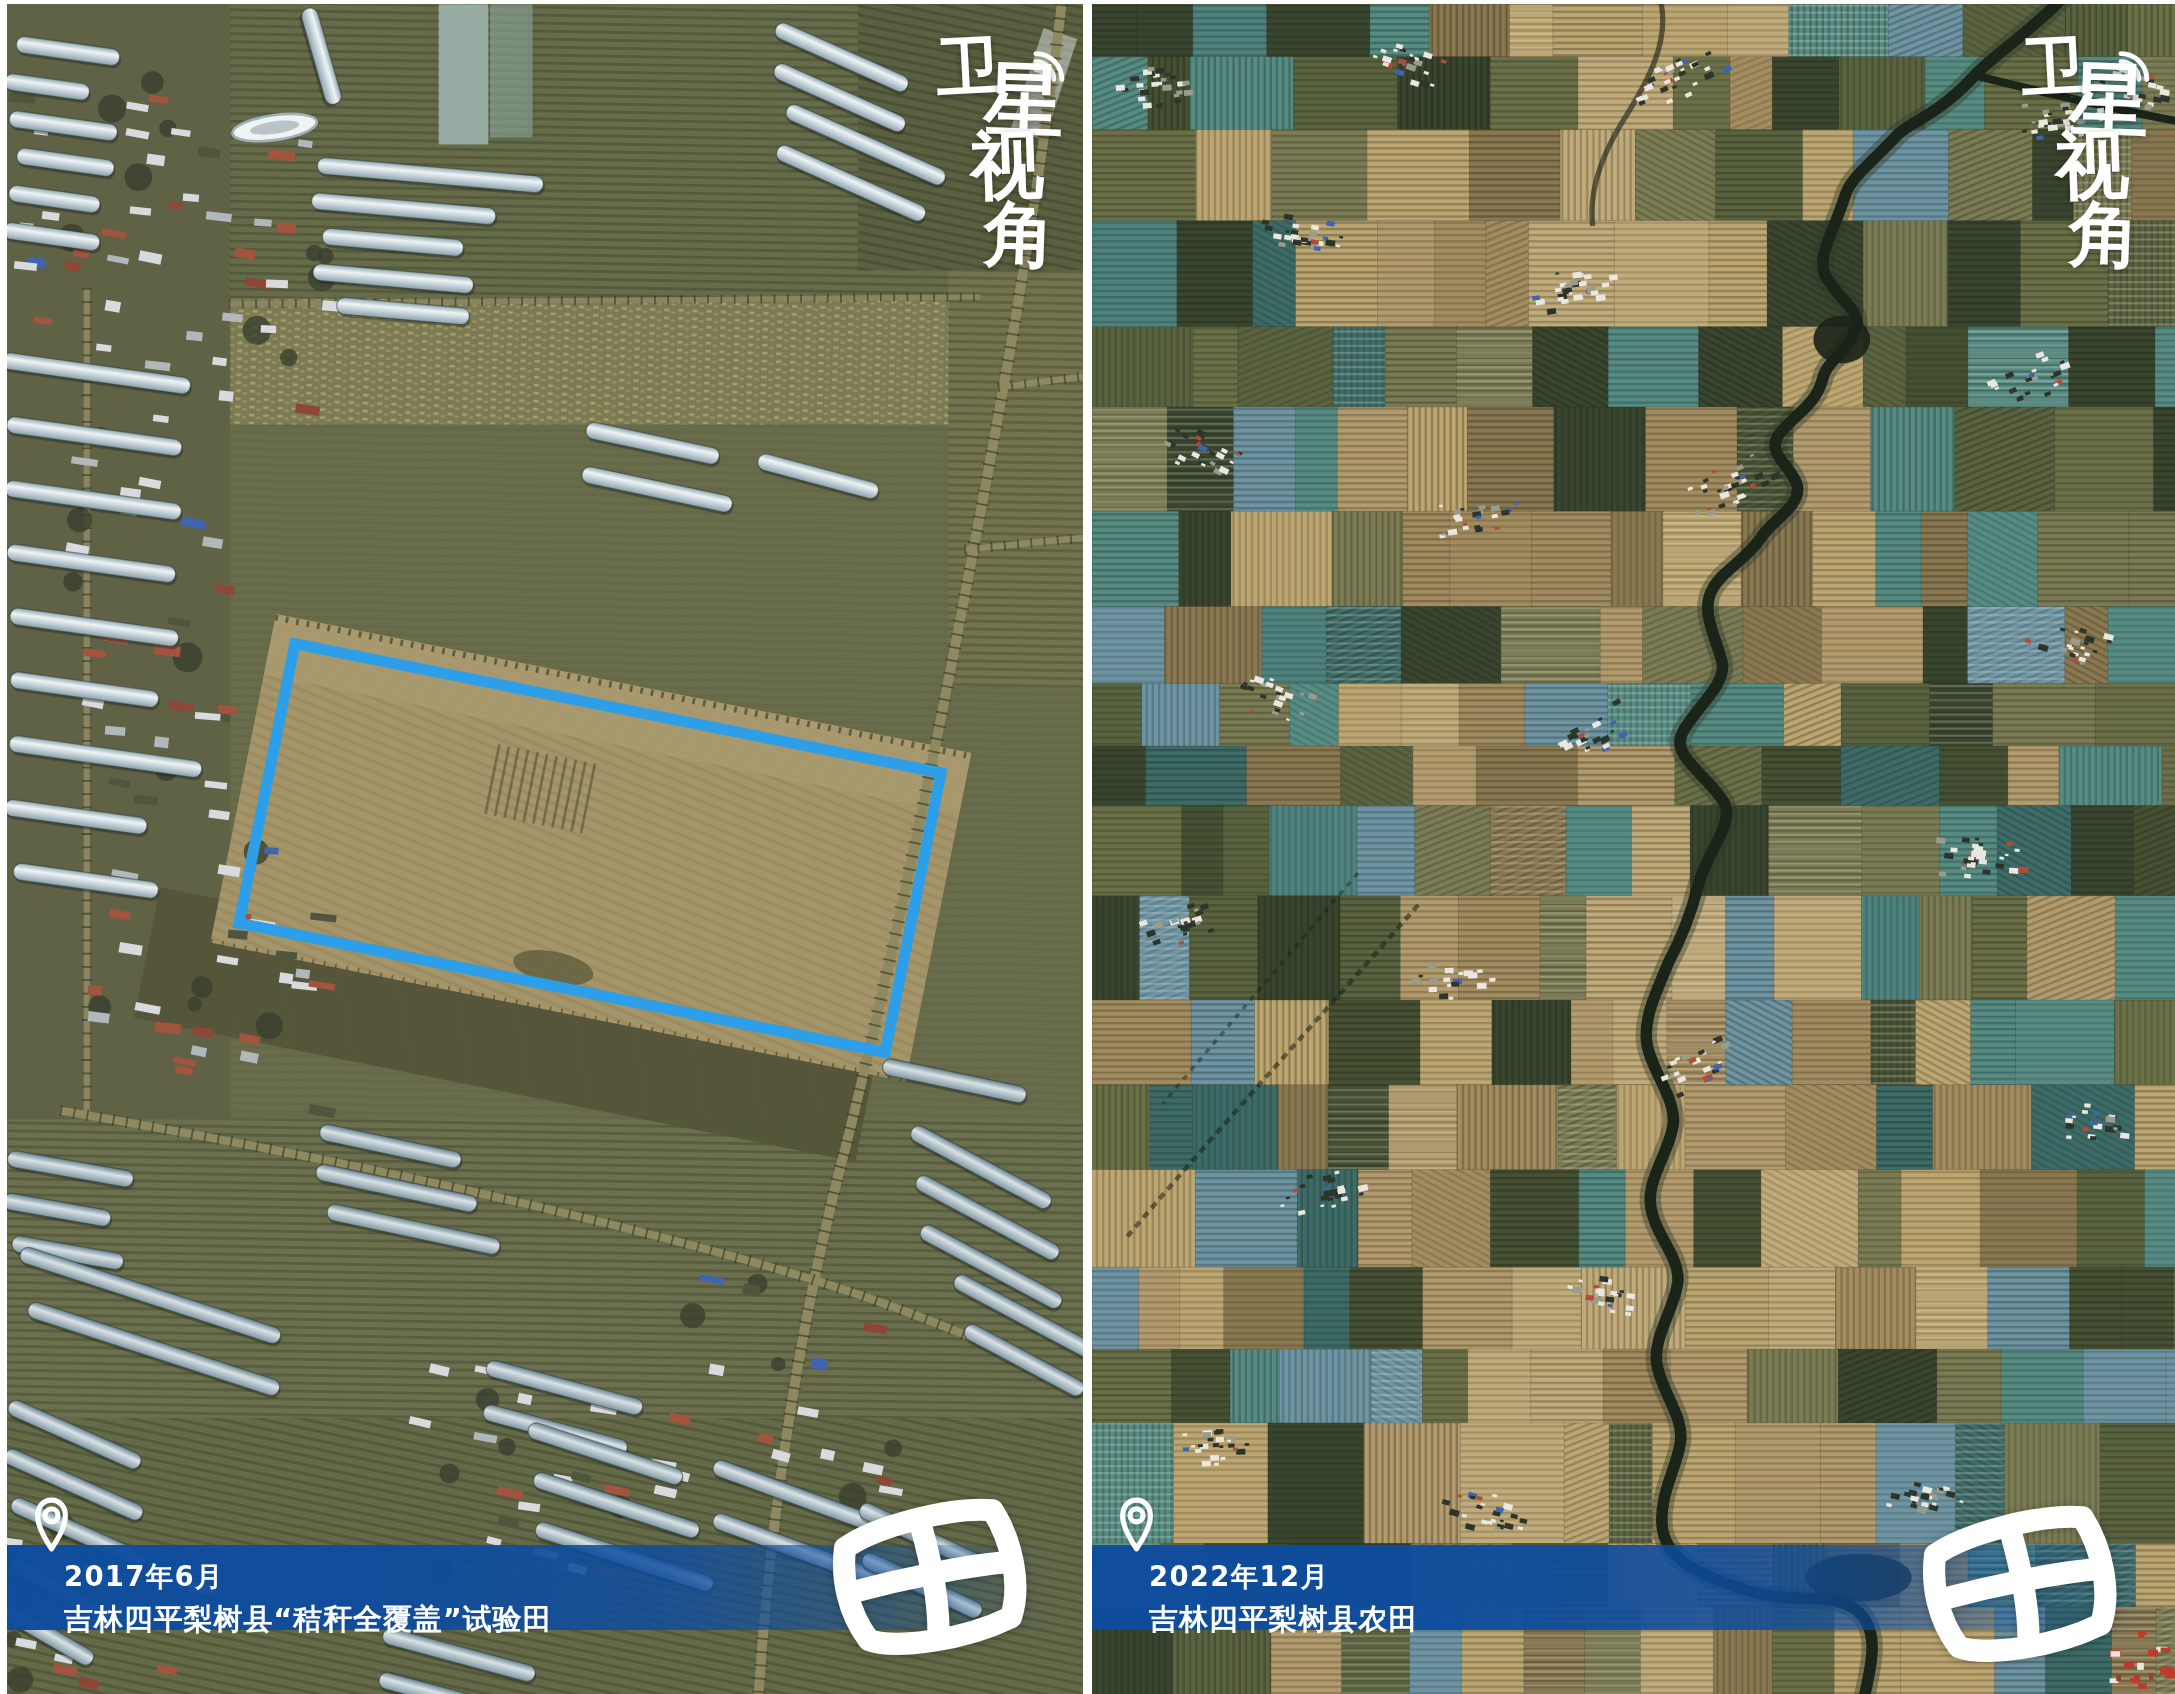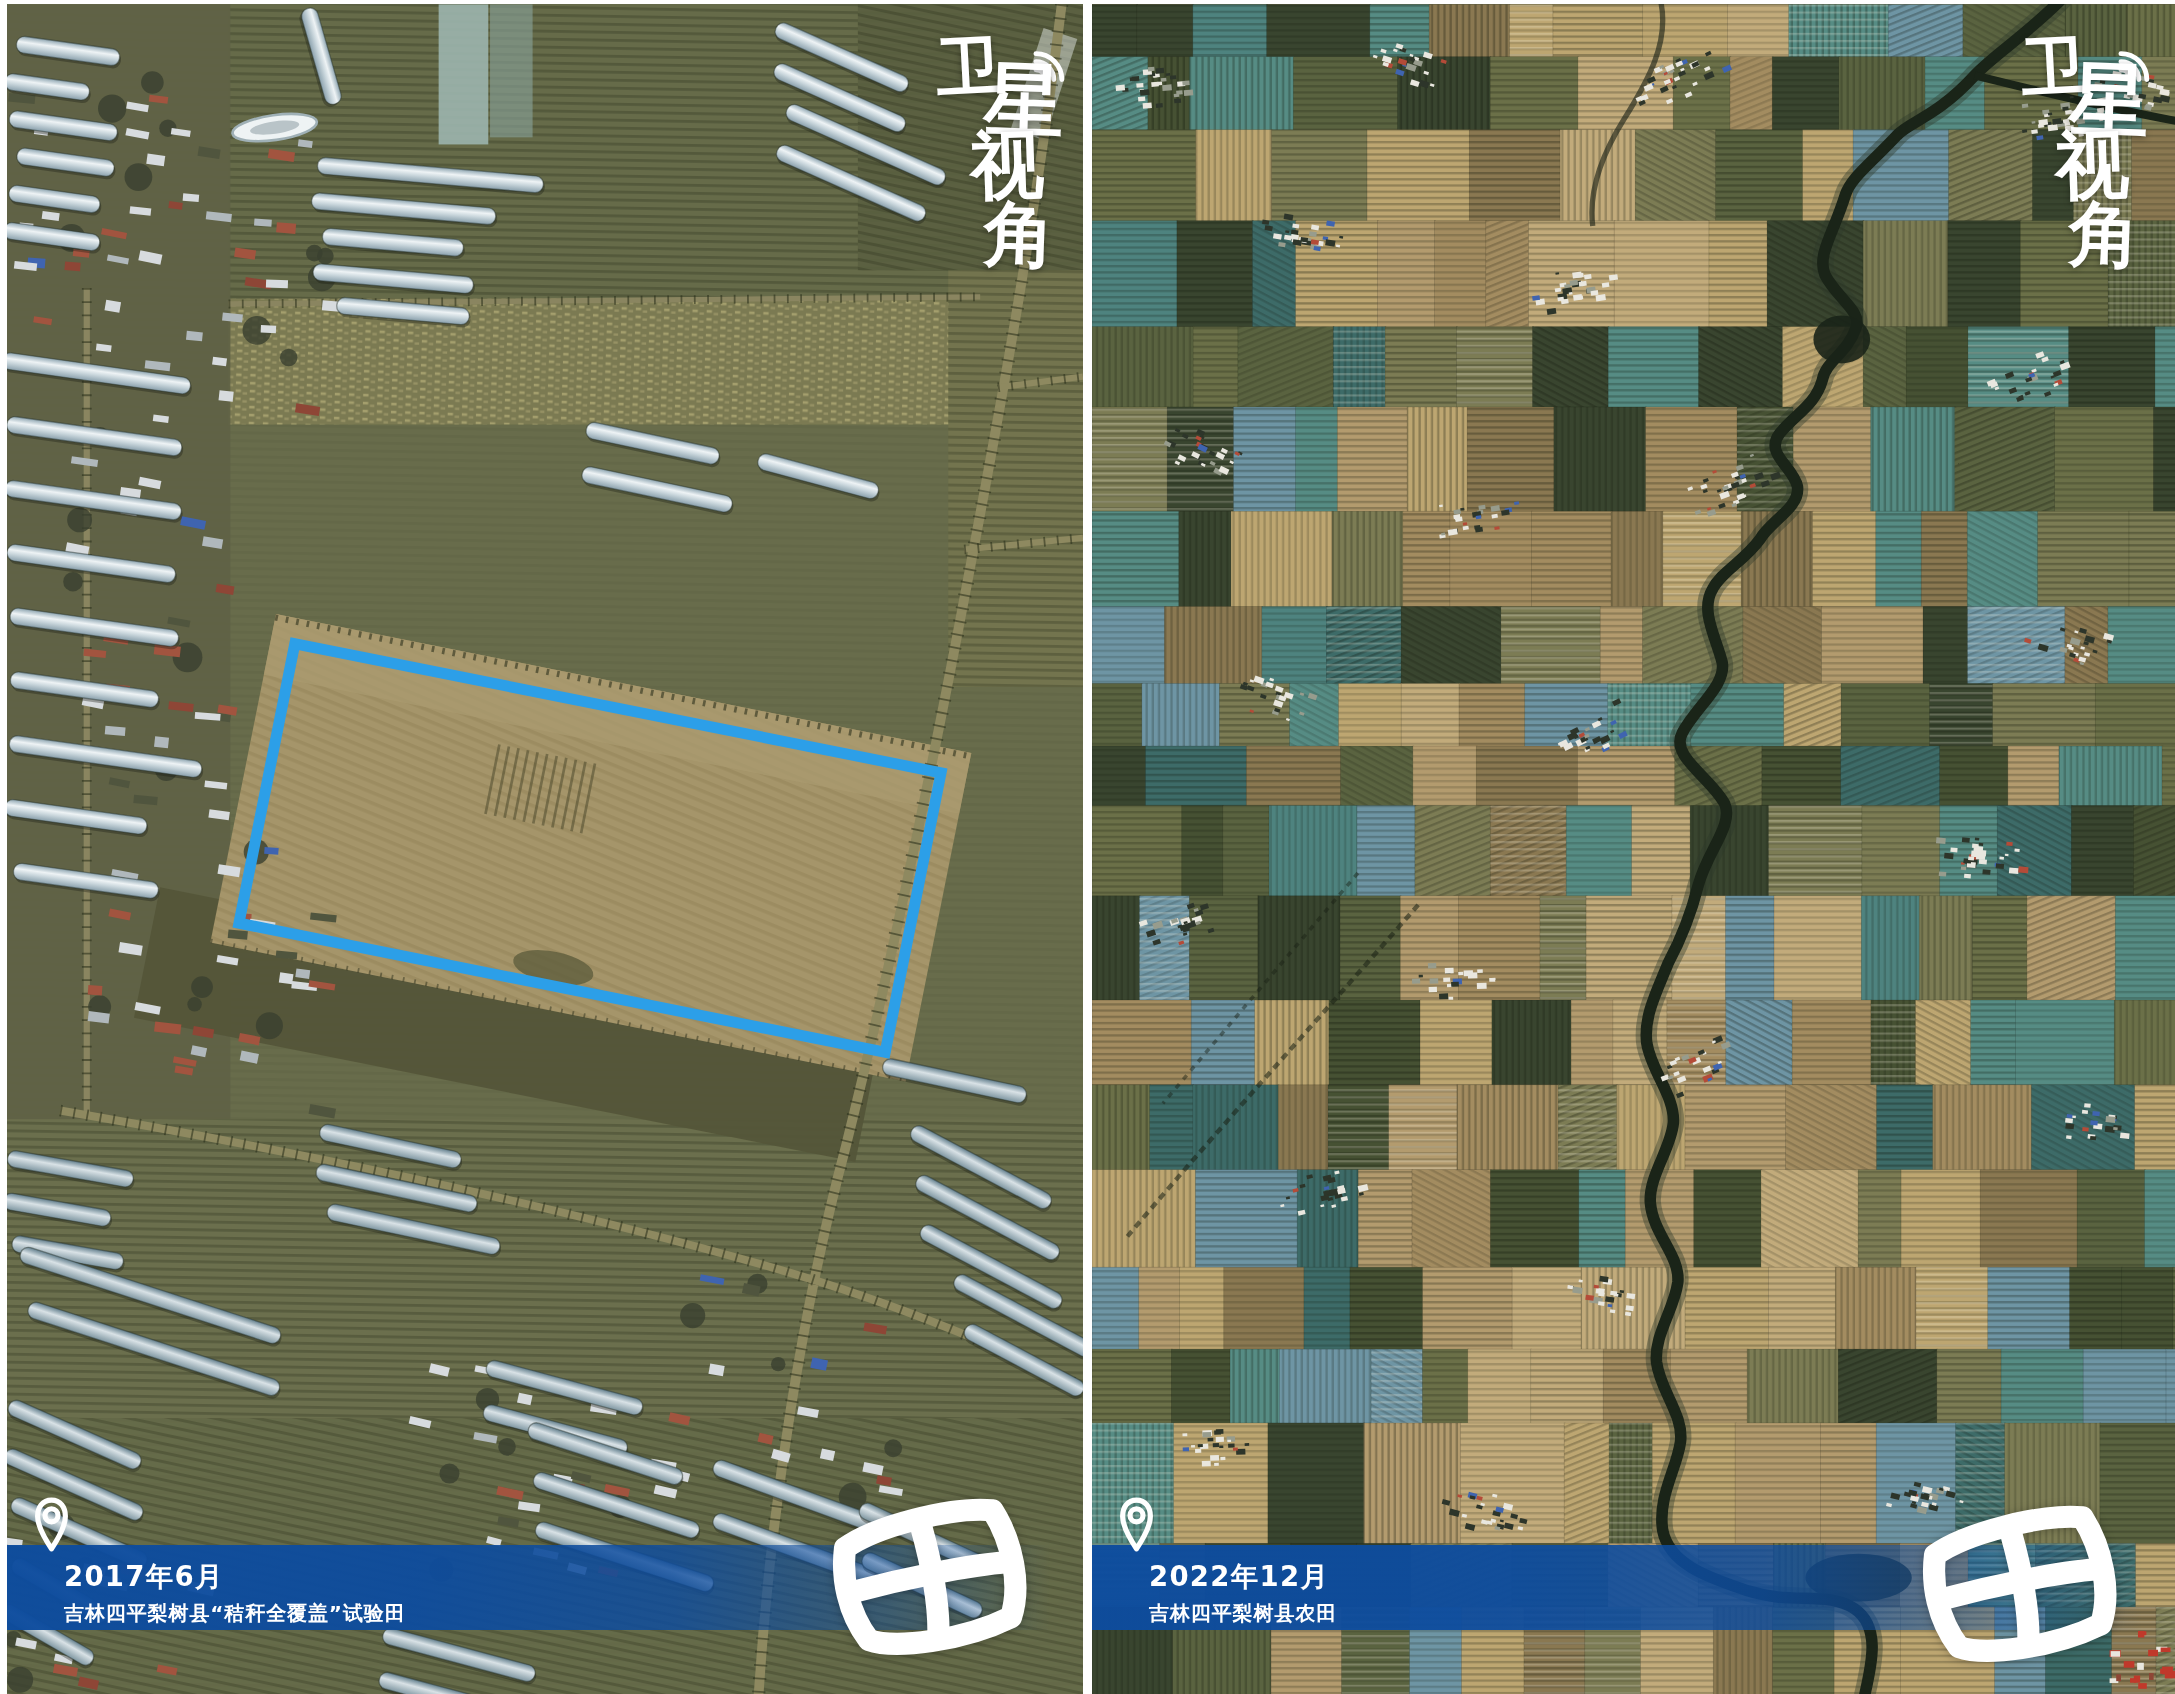--- a/index.html
+++ b/index.html
@@ -20,21 +20,21 @@
   .wifi{position:absolute;left:1020px;top:30px;}
 
   
   .highlight{position:absolute;left:248px;top:696px;width:648px;height:274px;
         border:11.5px solid #2c9fe8;transform:rotate(11.3deg);}
 
   
   .banner{position:absolute;left:0;top:1541px;width:100%;height:85px;}
   .banner .bt{position:absolute;left:57px;top:5.3px;color:#fff;white-space:nowrap;margin-top:9px;}
   .line1{font-size:27.5px;font-weight:700;letter-spacing:1.3px;}
-  .line2{font-size:20px;font-weight:700;margin-top:5.3px;letter-spacing:0.9px;}
+  .line2{font-size:29px;font-weight:700;margin-top:5.3px;letter-spacing:0.9px;}
   .pin{position:absolute;left:26.6px;top:-50px;}
 
   
   .logo{position:absolute;filter:drop-shadow(0 1.8px 4.4px rgba(0,0,0,.25));}
   .left .logo{left:812px;top:1493px;}
   .right .logo{left:817px;top:1500px;}
   .sr{position:absolute;width:0.9px;height:0.9px;overflow:hidden;opacity:0;}
 </style>
 </head>
 <body>

